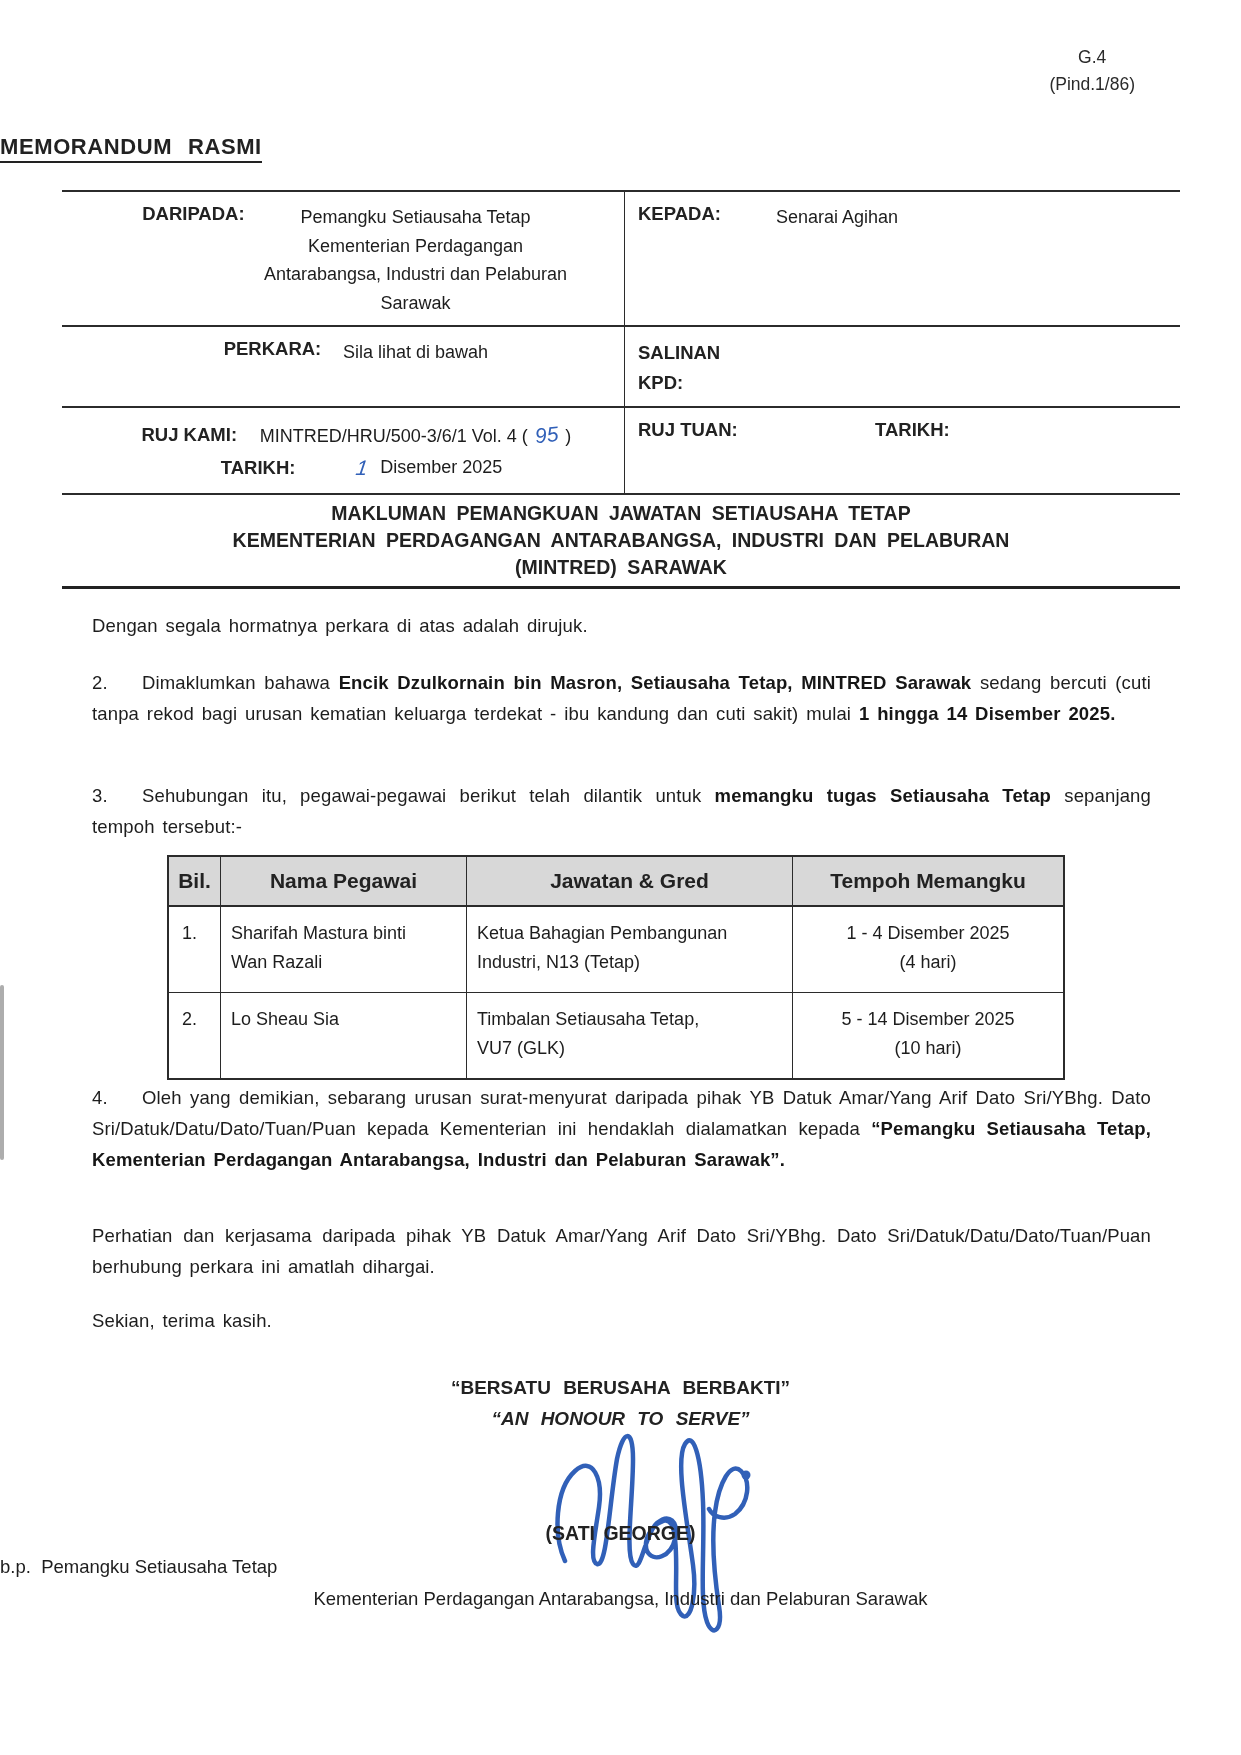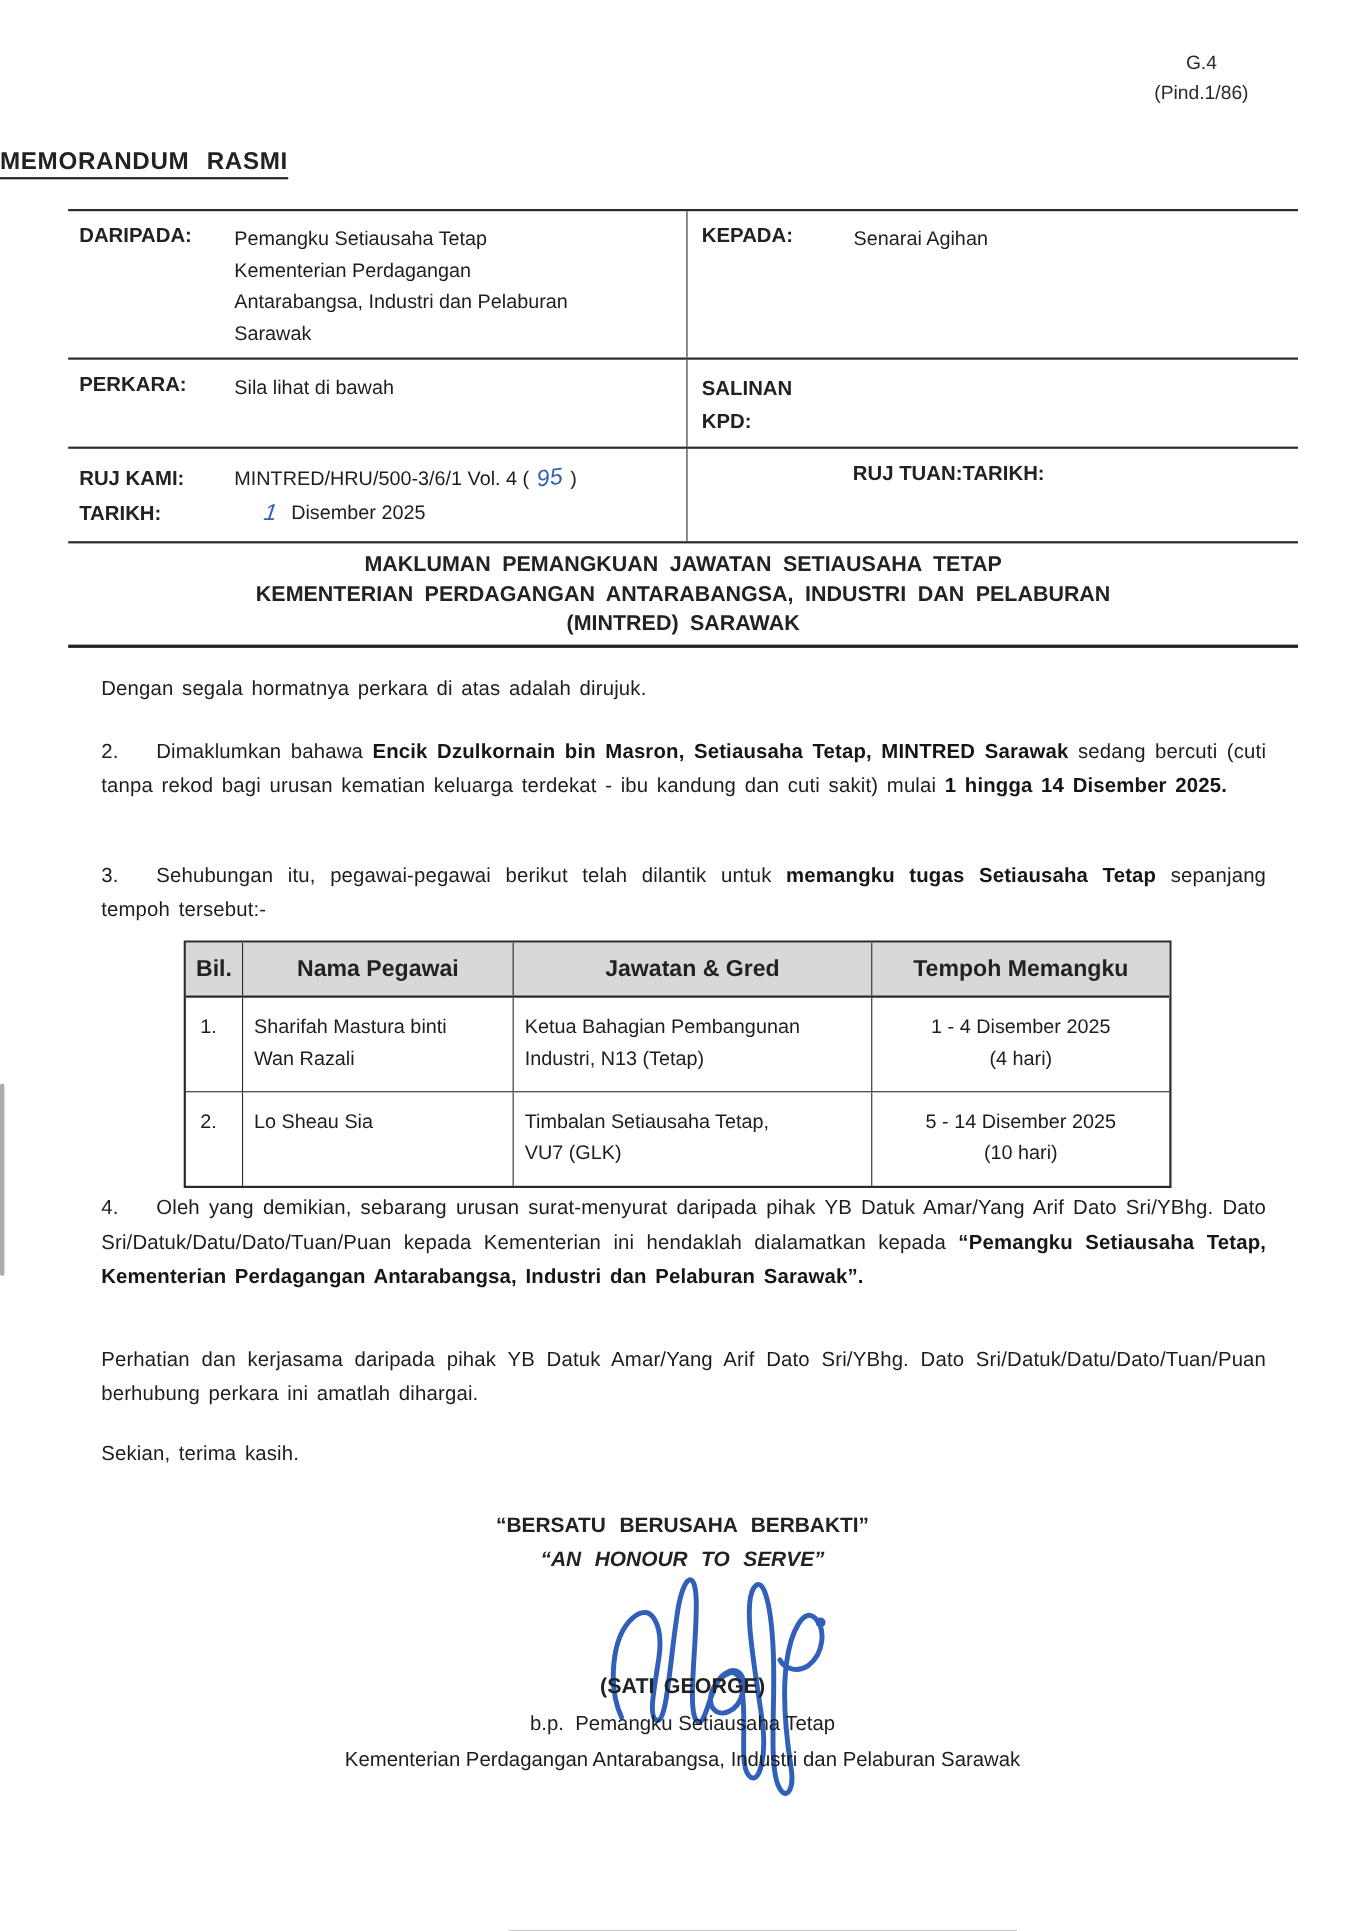--- a/index.html
+++ b/index.html
@@ -20,26 +20,26 @@
   .title-wrap { position:absolute; top:134px; left:0; width:100%; }
   .title-text { font-size:22px; font-weight:bold; letter-spacing:.6px; word-spacing:9px;
     border-bottom:2.5px solid #222; padding-bottom:2px; color:#222; }
   
   .htable { position:absolute; left:62px; top:190px; width:1118px;
     border-top:2.5px solid #2b2b2b; border-bottom:2.5px solid #2b2b2b; }
   .hrow { display:grid; grid-template-columns:562px 556px; }
   .hrow-1 { min-height:120px; border-bottom:2px solid #2b2b2b; }
   .hrow-2 { min-height:73px;  border-bottom:2px solid #2b2b2b; }
   .hrow-3 { min-height:79px; }
-  .hcell-l { padding:11px 6px 8px 10px; }
+  .hcell-l { padding:11px 6px 8px 10px;text-align:center; }
   .hcell-r { border-left:1.5px solid #2b2b2b; padding:11px 6px 8px 13px; }
   .lbl { font-weight:bold; font-size:18.5px; display:inline-block; vertical-align:top; color:#222; }
   .lbl-left   { width:141px; }
   .lbl-kepada { width:138px; }
-  .lbl-rujtuan{ width:237px;text-align:right; }
+  .lbl-rujtuan{ width:237px; }
   .hval { font-size:18px; display:inline-block; vertical-align:top; line-height:28.5px; }
   .hline { line-height:31px; white-space:nowrap; }
   .hw { color:#3160b8; font-style:italic; display:inline-block; }
   .hw-95 { font-size:21px; transform:rotate(-6deg); margin:0 7px; font-weight:500; }
   .hw-1  { font-size:21px; transform:skewX(-8deg); margin:0 13px 0 27px; }
   
   .subject { position:absolute; left:62px; top:500px; width:1118px; text-align:center;
     font-weight:bold; font-size:19.5px; line-height:27px; word-spacing:5px; color:#222;
     border-bottom:3px solid #222; padding-bottom:5px; }
   
@@ -62,21 +62,21 @@
   .orow > div:last-child { border-right:none; }
   .ocell-bil { padding-left:13px; }
   .ocell-tempoh { text-align:center; }
   
   .motto { position:absolute; top:1372px; left:0; width:100%; text-align:center;
     font-weight:bold; font-size:19px; line-height:31px; word-spacing:7px; color:#222; }
   .motto .itl { font-style:italic; }
   .sig-ink { position:absolute; left:543px; top:1413px; }
   .sig-name { position:absolute; top:1522px; left:0; width:100%; text-align:center;
     font-weight:bold; font-size:19.5px; word-spacing:3px; color:#222; }
-  .sig-cap { position:absolute; top:1556px; left:0; width:100%; text-align:center; font-size:18.5px; }
+  .sig-cap { position:absolute; top:1556px; left:0; width:100%; text-align:left; font-size:18.5px; }
   .sig-org { position:absolute; top:1588px; left:0; width:100%; text-align:center; font-size:18.5px; }
   
   .artifact { position:absolute; left:0; top:985px; width:4px; height:175px;
     background:#4a4a4a; opacity:.45; border-radius:2px; }
   b { color:#161616; }
 </style>
 </head>
 <body>
 
 <div class="page">

